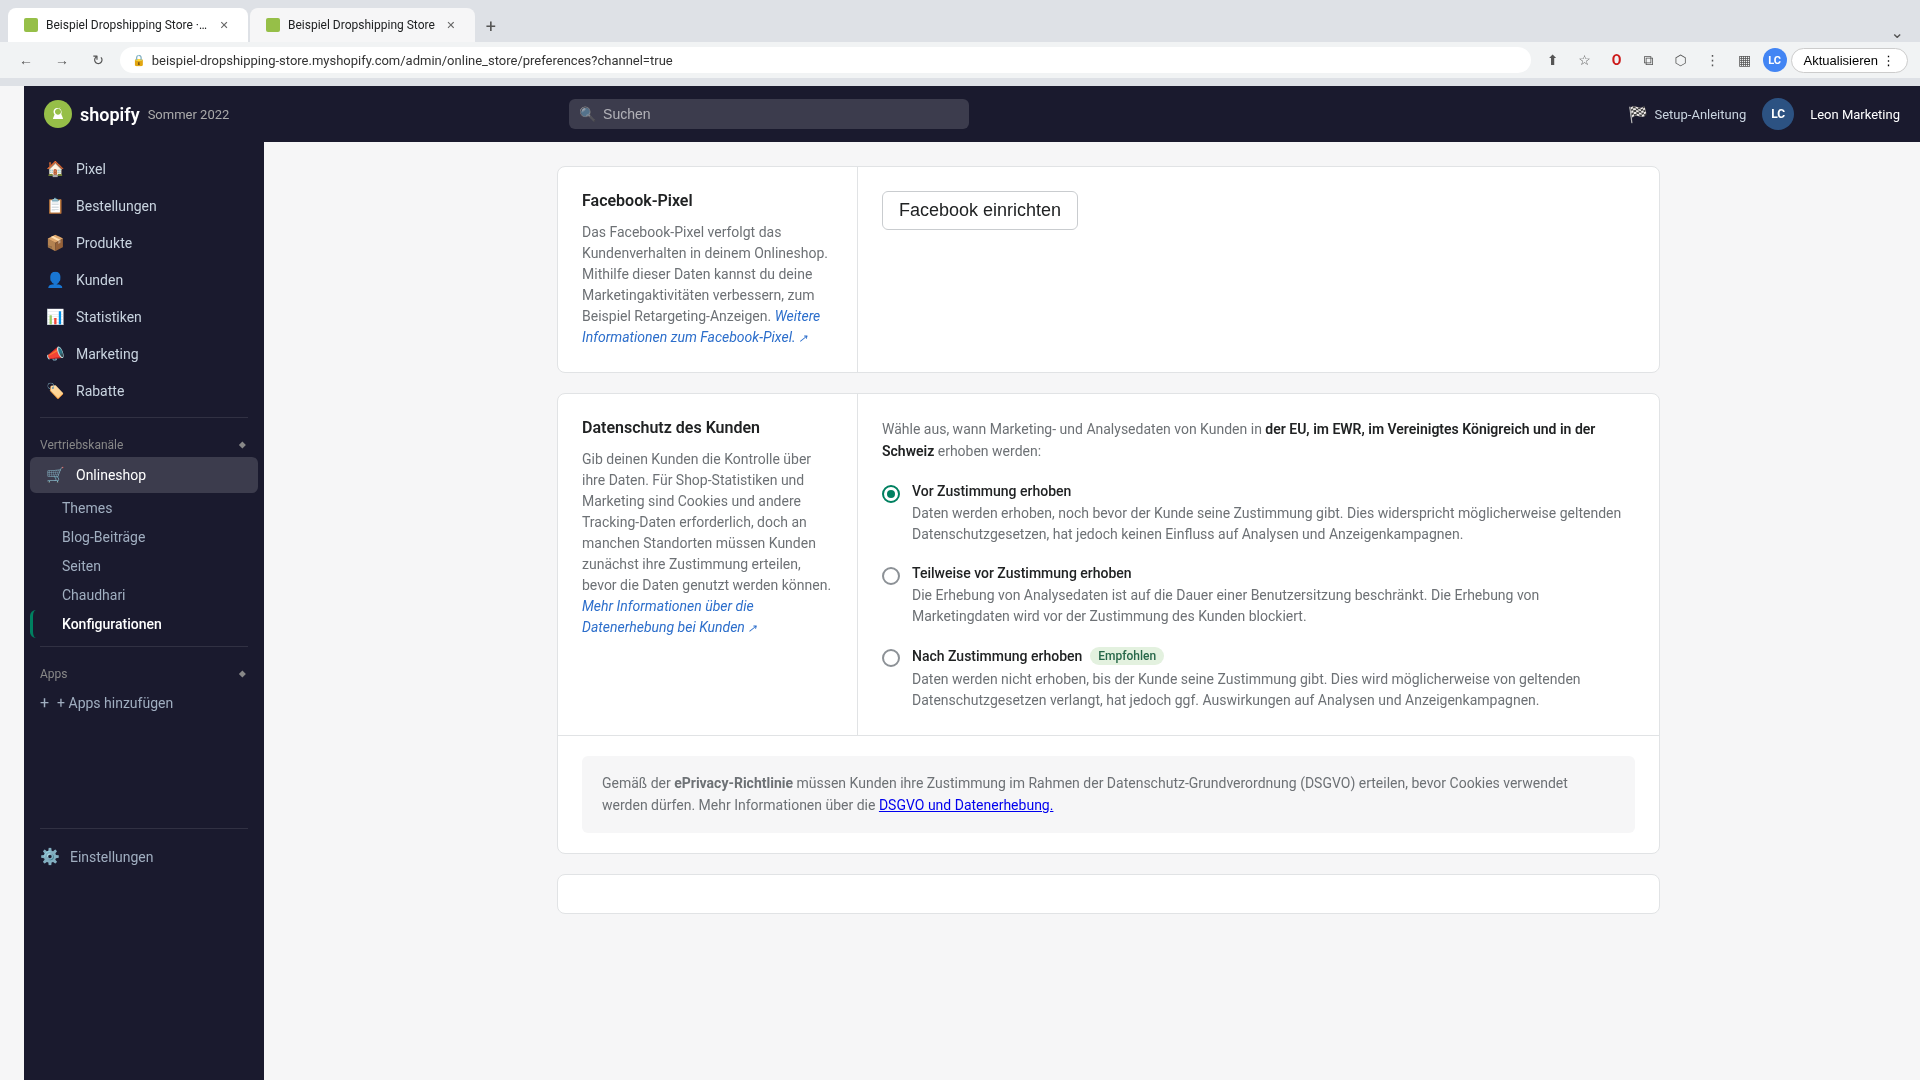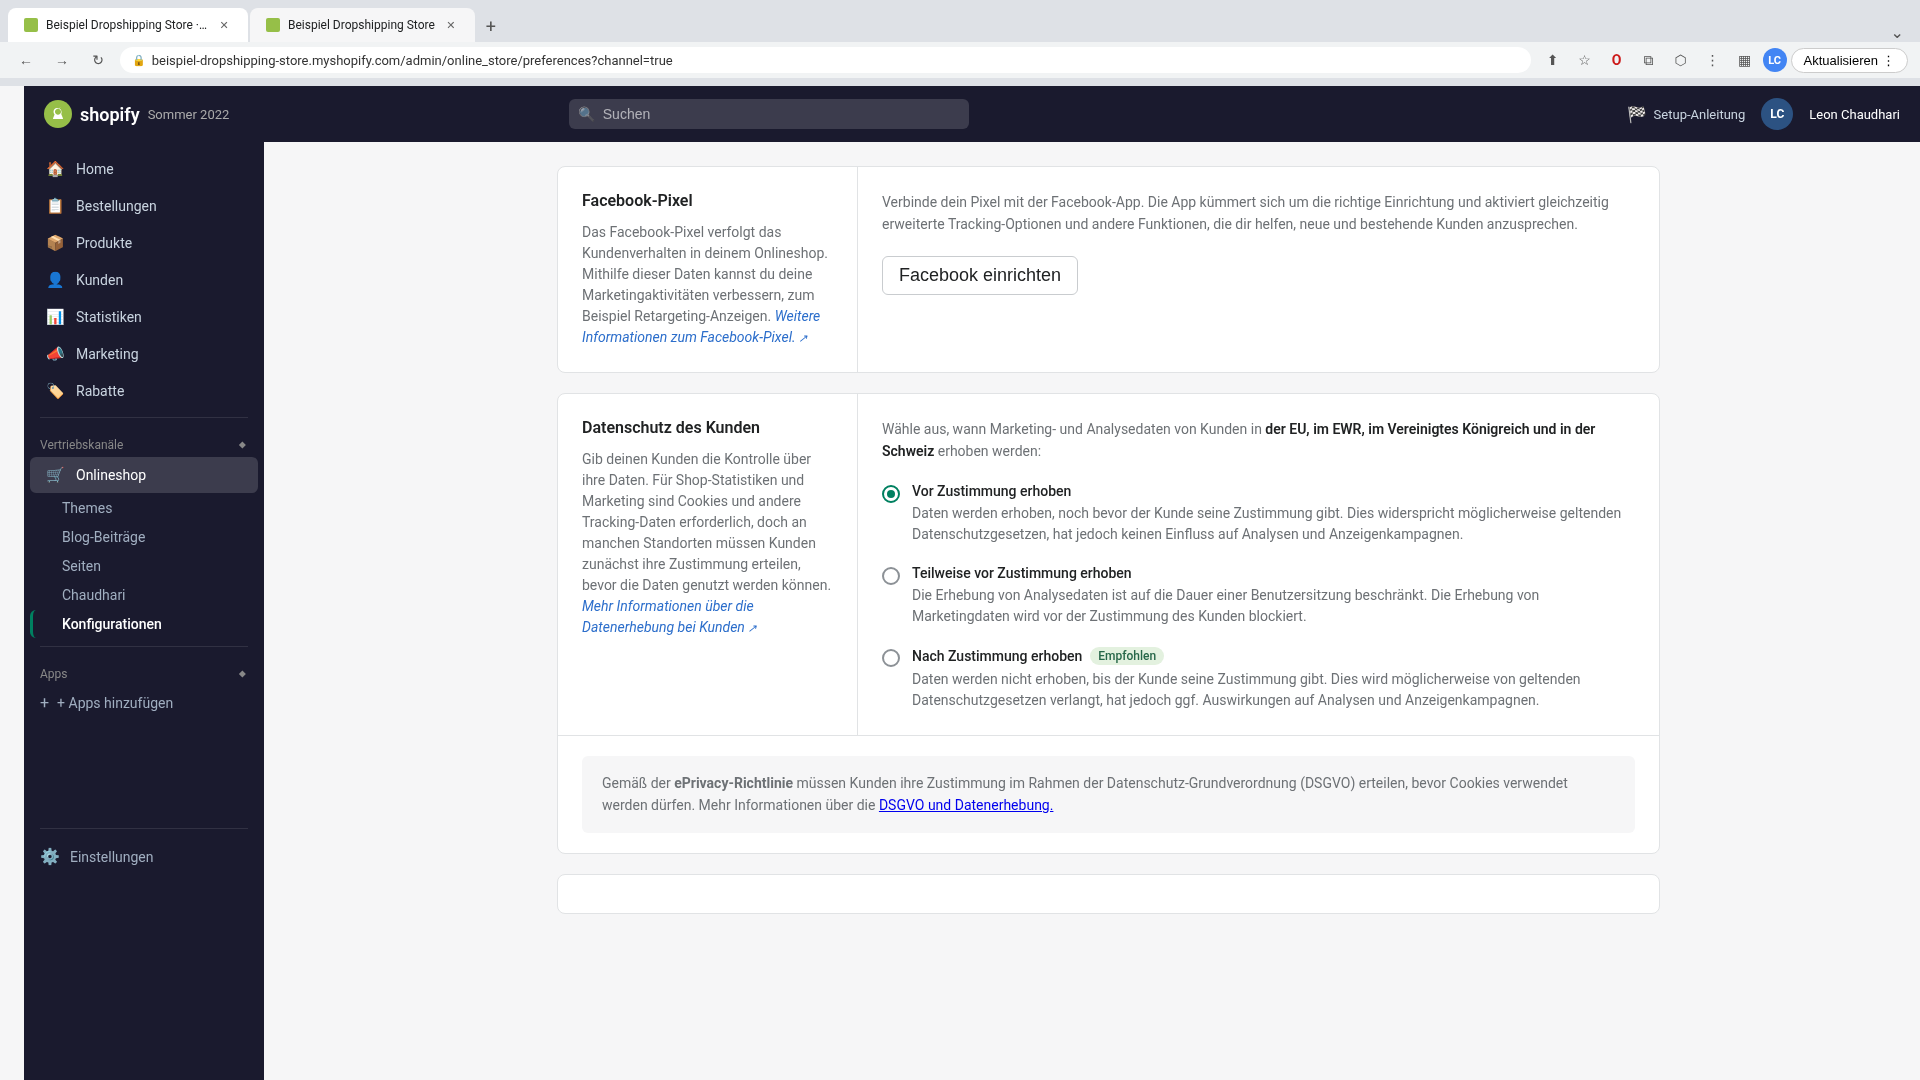--- a/index.html
+++ b/index.html
@@ -159,30 +159,30 @@
       </div>
     </div>
     <div class="header-right">
       <div class="setup-link">
         <span class="setup-flag">🏁</span>
         <span>Setup-Anleitung</span>
       </div>
       <div class="user-avatar">
         <span>LC</span>
       </div>
-      <span class="user-name">Leon Chaudhari</span>
+      <span class="user-name">Leon Marketing</span>
     </div>
   </div>
 
   <div class="main-layout">
 
     <div class="sidebar">
       <div class="sidebar-item">
         <span class="sidebar-item-icon">🏠</span>
-        <span>Home</span>
+        <span>Pixel</span>
       </div>
       <div class="sidebar-item">
         <span class="sidebar-item-icon">📋</span>
         <span>Bestellungen</span>
       </div>
       <div class="sidebar-item">
         <span class="sidebar-item-icon">📦</span>
         <span>Produkte</span>
       </div>
       <div class="sidebar-item">
@@ -259,21 +259,20 @@
 
         <div class="card-section">
           <div class="card-grid">
             <div class="card-left">
               <div class="card-title">Facebook-Pixel</div>
               <div class="card-desc">
                 <span>Das Facebook-Pixel verfolgt das Kundenverhalten in deinem Onlineshop. Mithilfe dieser Daten kannst du deine Marketingaktivitäten verbessern, zum Beispiel Retargeting-Anzeigen. </span><a href="#" class="ext-link"><span>Weitere Informationen zum Facebook-Pixel.</span></a>
               </div>
             </div>
             <div class="card-right">
-              <div class="facebook-right-text">Verbinde dein Pixel mit der Facebook-App. Die App kümmert sich um die richtige Einrichtung und aktiviert gleichzeitig erweiterte Tracking-Optionen und andere Funktionen, die dir helfen, neue und bestehende Kunden anzusprechen.</div>
               <button class="facebook-btn">Facebook einrichten</button>
             </div>
           </div>
         </div>
 
         <div class="card-section">
           <div class="card-grid">
             <div class="card-left">
               <div class="card-title">Datenschutz des Kunden</div>
               <div class="card-desc">

